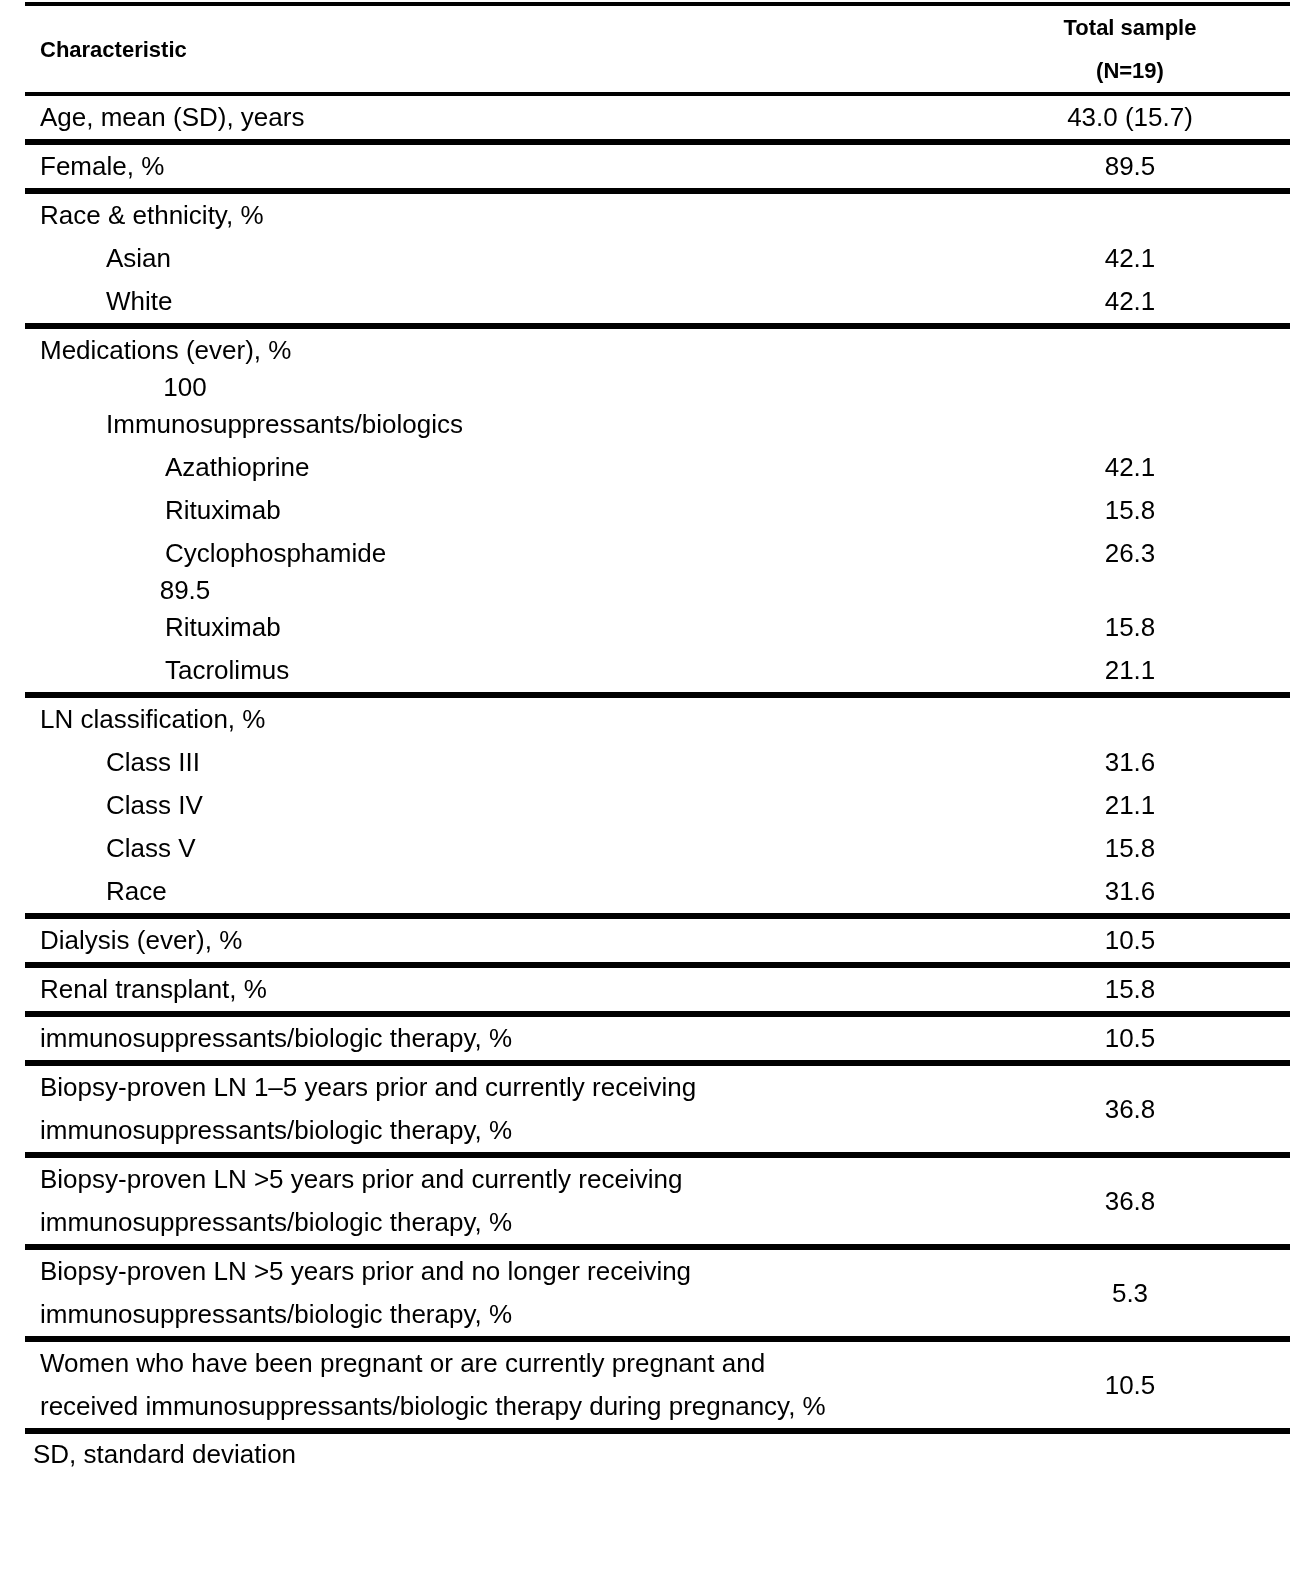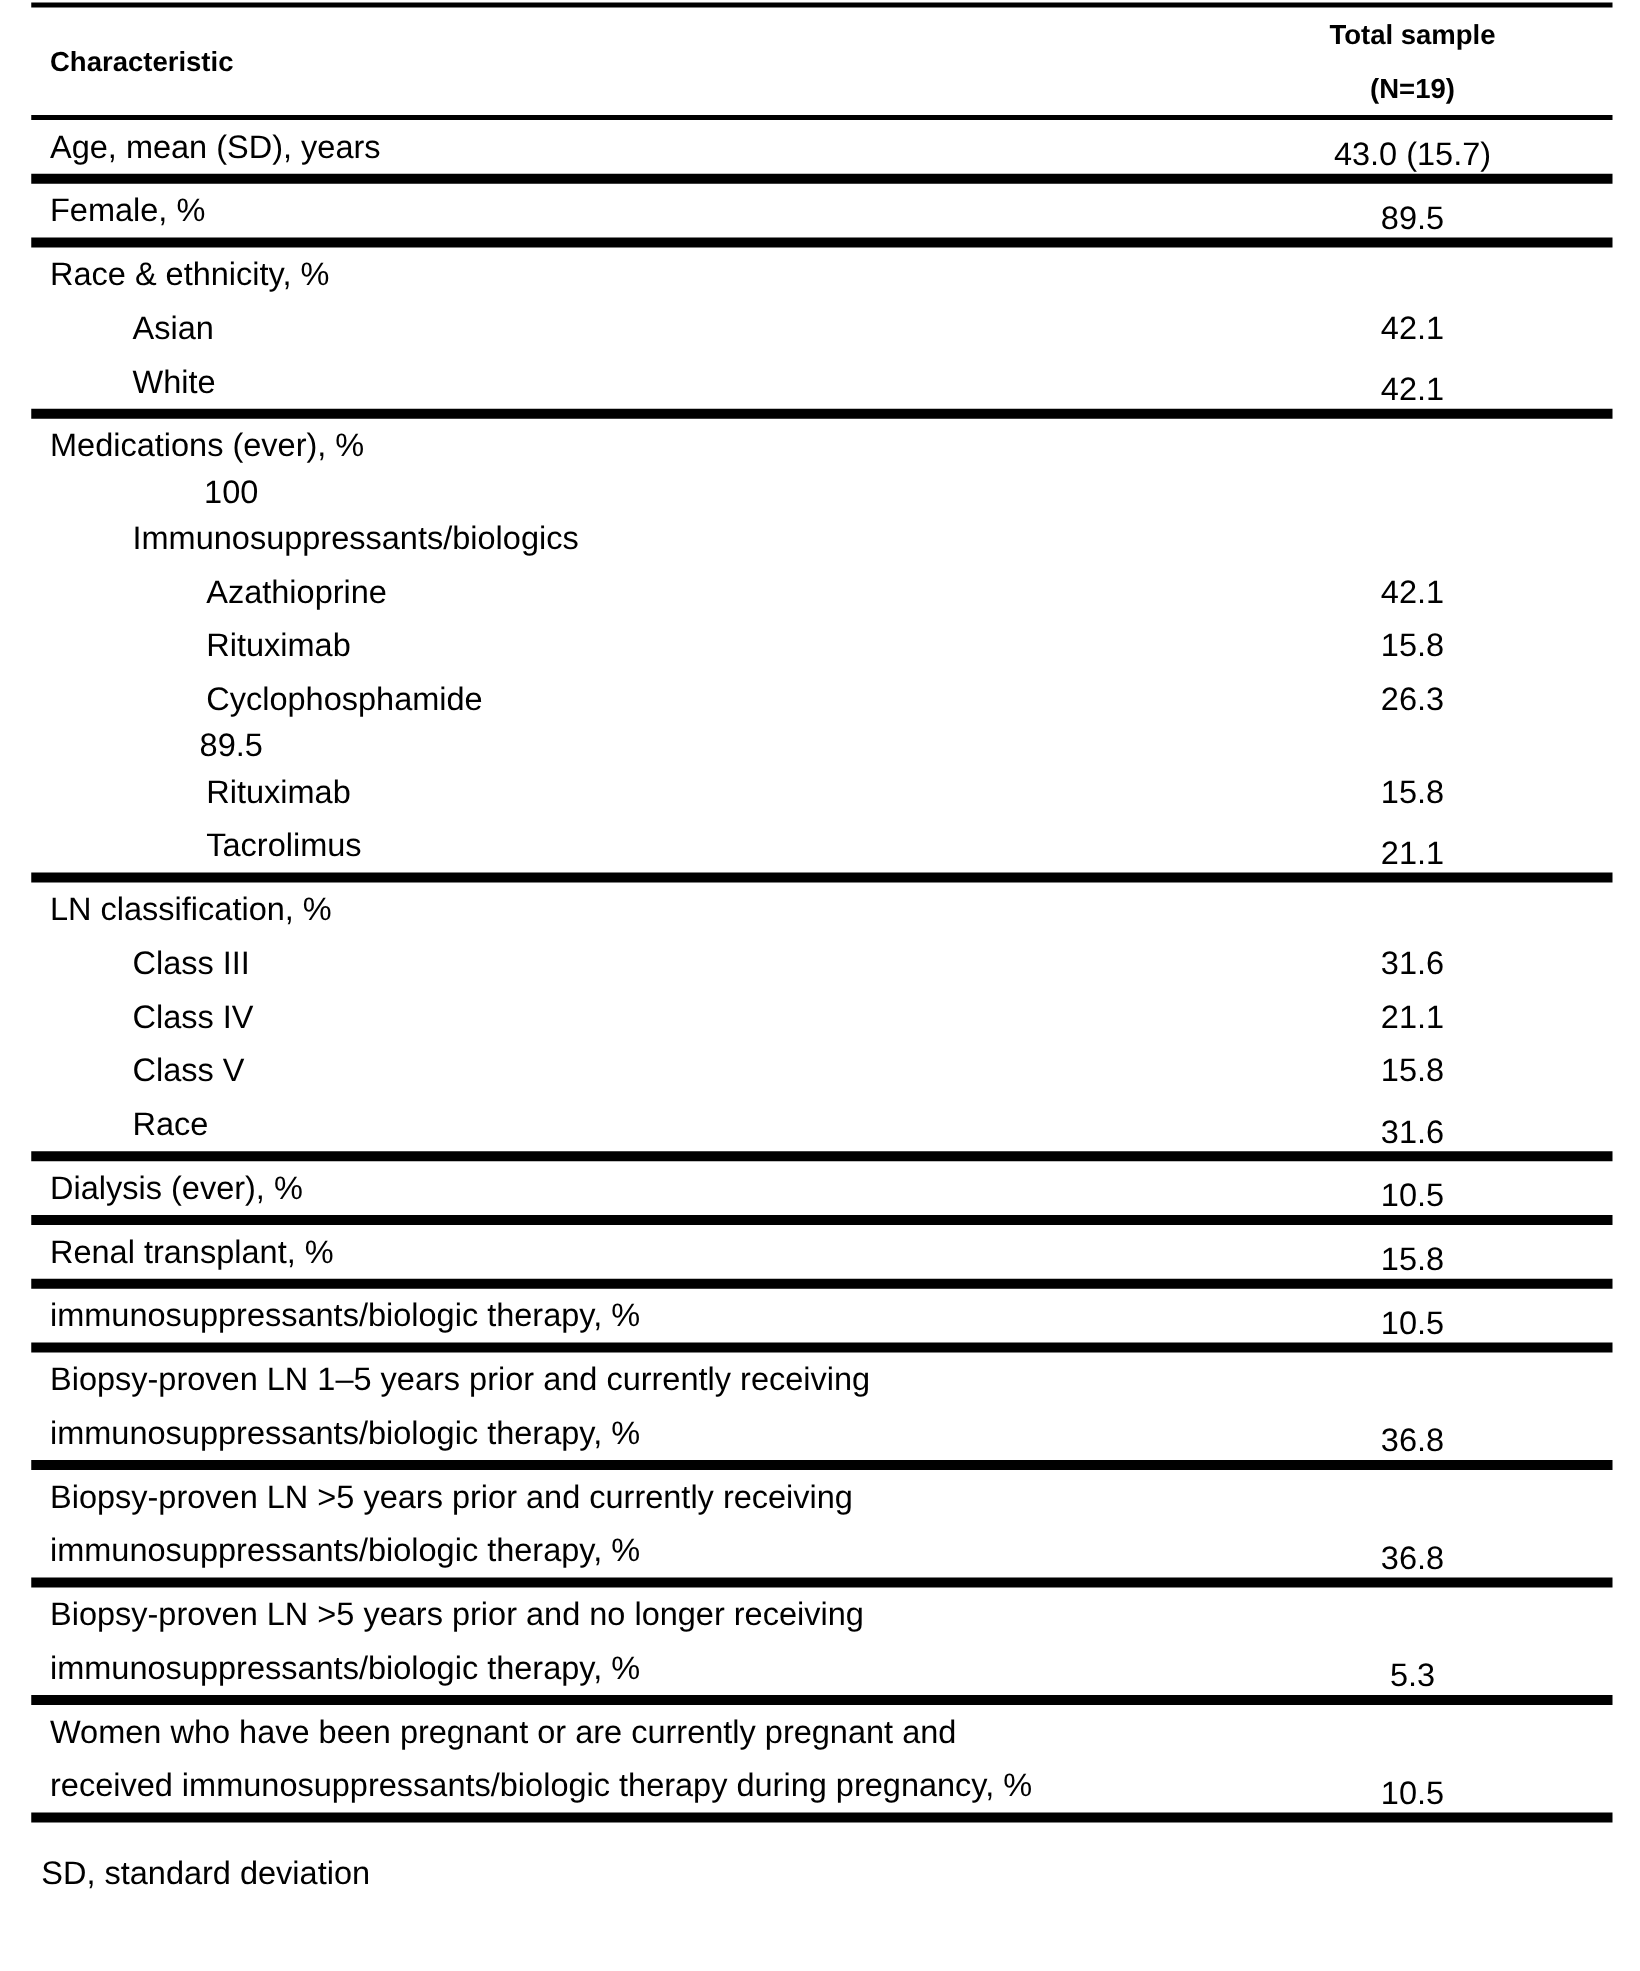--- a/index.html
+++ b/index.html
@@ -39,36 +39,35 @@
   .value-cell {
     flex: 0 0 320px;
     width: 320px;
     text-align: center;
   }
   .row {
     display: flex;
     align-items: center;
   }
   .row.rule {
-    border-bottom: 8px solid #000000;
-    align-items: flex-end;
+    border-bottom: 6px solid #000000;
   }
   .label-line {
     line-height: 43px;
     white-space: nowrap;
   }
   .header-line {
     line-height: 43px;
     white-space: nowrap;
   }
   .ind0 .label-line { padding-left: 15px; }
   .ind1 .label-line { padding-left: 81px; }
   .ind2 .label-line { padding-left: 140px; }
   .footnote {
-    margin-top: 24px;
+    margin-top: 4px;
     padding-left: 8px;
     line-height: 32px;
   }
 </style>
 </head>
 <body>
 
 <div class="page">
 
   <div class="char-table">

